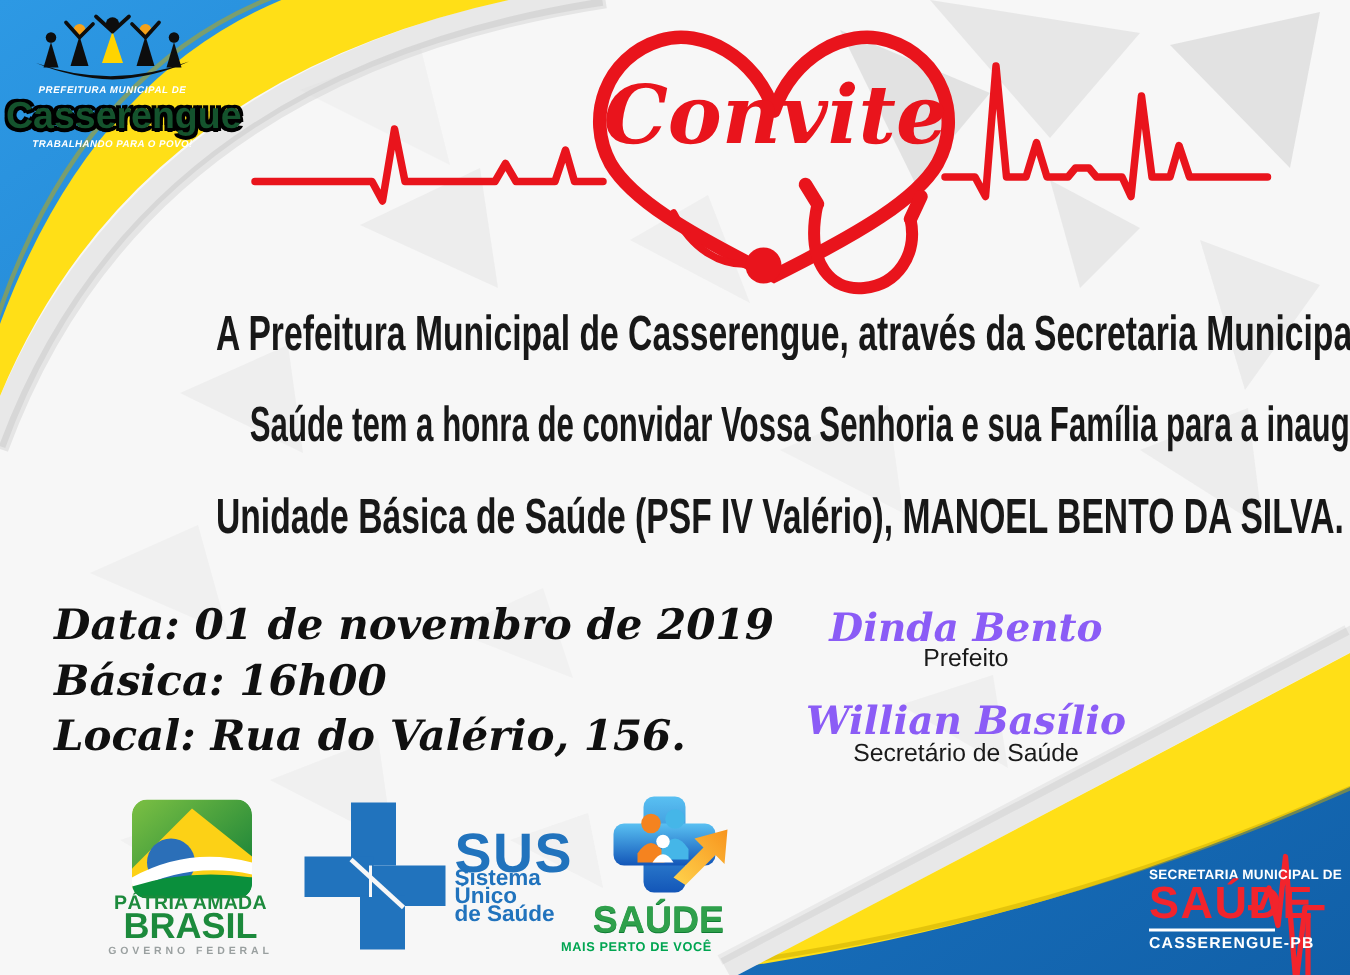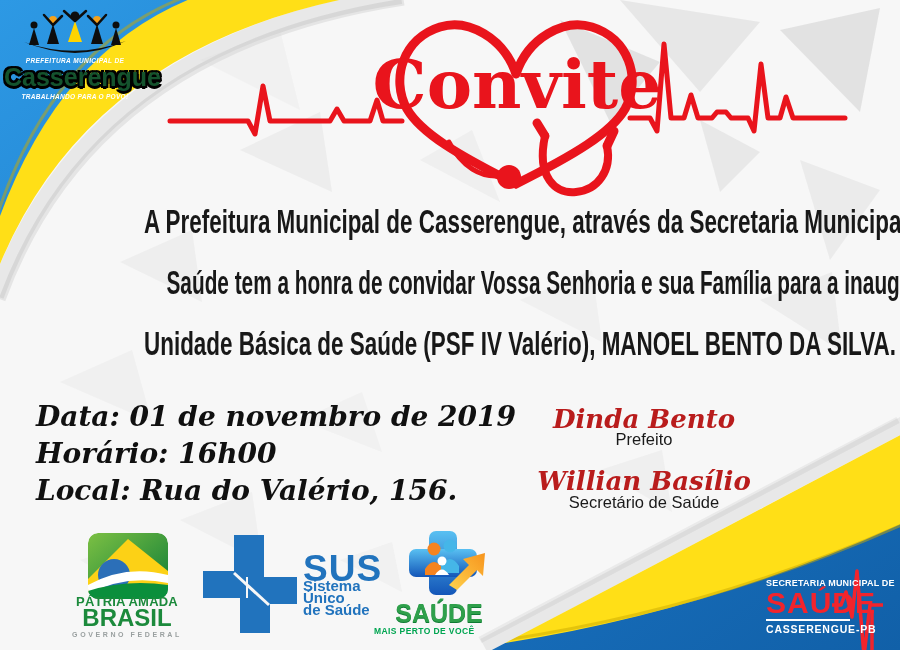--- a/index.html
+++ b/index.html
@@ -9,38 +9,38 @@
 
   
   .muni{left:4px;top:6px;width:142px;text-align:center;color:#fff;}
   .muni .pre{font-size:6.5px;font-weight:bold;font-style:italic;letter-spacing:.4px;margin-top:1px;}
   .muni .name{font-size:25px;font-weight:bold;color:#14532d;line-height:26px;
     text-shadow:-2px -2px 0 #000,2px -2px 0 #000,-2px 2px 0 #000,2px 2px 0 #000,0 3px 0 #000;}
   .muni .slog{font-size:6.5px;font-weight:bold;font-style:italic;letter-spacing:.3px;margin-top:3px;}
 
   
   .title{left:367px;top:44px;width:300px;text-align:center;font-family:"DejaVu Serif",serif;
-    font-weight:bold;font-size:68px;color:#e9141c;}
+    font-style:italic;font-weight:bold;font-size:54px;color:#e9141c;}
 
   
   .hand-line{left:0;width:900px;text-align:center;white-space:nowrap;color:#181818;
     font-family:"Liberation Sans",sans-serif;font-weight:bold;font-size:33px;
     transform:scaleX(0.68);transform-origin:450px 50%;}
   .l1{top:203px;}
   .l2{top:264px;transform:scaleX(0.63);}
   .l3{top:325px;}
 
   
   .detail{left:24px;font-family:"DejaVu Serif",serif;font-style:italic;font-weight:bold;
     font-size:28px;color:#101010;white-space:nowrap;margin-left:12px;}
   .d1{top:400px;} .d2{top:437px;} .d3{top:474px;}
 
   
   .sig{left:494px;width:300px;text-align:center;white-space:nowrap;}
-  .sig-name{font-family:"DejaVu Serif",serif;font-style:italic;font-weight:bold;font-size:26px;color:#b91c1c;}
+  .sig-name{font-family:"DejaVu Serif",serif;font-style:italic;font-weight:bold;font-size:26px;color:#8b5cf6;}
   .sig-role{font-size:16.5px;color:#1a1a1a;}
   .s1{top:404px;} .r1{top:430px;} .s2{top:466px;} .r2{top:493px;}
 
   
   .brasil-txt{left:54px;width:146px;text-align:center;color:#1c8a3c;}
   .brasil-l1{top:594px;font-size:13px;font-weight:bold;letter-spacing:.2px;}
   .brasil-l2{top:604px;font-size:24px;font-weight:bold;line-height:28px;}
   .brasil-l3{top:631px;font-size:7px;font-weight:bold;letter-spacing:2.6px;color:#9aa0a0;}
   .sus-txt{left:303px;color:#2173bd;font-weight:bold;}
   .sus-acr{top:548px;font-size:37px;letter-spacing:1px;}
@@ -194,21 +194,21 @@
     <div class="slog">TRABALHANDO PARA O POVO!</div>
   </div>
 
   <div class="abs title">Convite</div>
 
   <div class="abs hand-line l1">A Prefeitura Municipal de Casserengue, através da Secretaria Municipal de</div>
   <div class="abs hand-line l2">Saúde tem a honra de convidar Vossa Senhoria e sua Família para a inauguração da</div>
   <div class="abs hand-line l3">Unidade Básica de Saúde (PSF IV Valério), MANOEL BENTO DA SILVA.</div>
 
   <div class="abs detail d1">Data: 01 de novembro de 2019</div>
-  <div class="abs detail d2">Horário: 16h00</div>
+  <div class="abs detail d2">Básica: 16h00</div>
   <div class="abs detail d3">Local: Rua do Valério, 156.</div>
 
   <div class="abs sig sig-name s1">Dinda Bento</div>
   <div class="abs sig sig-name s2">Willian Basílio</div>
   <div class="abs sig sig-role r1">Prefeito</div>
   <div class="abs sig sig-role r2">Secretário de Saúde</div>
 
   <div class="abs brasil-txt brasil-l1">PÁTRIA AMADA</div>
   <div class="abs brasil-txt brasil-l2">BRASIL</div>
   <div class="abs brasil-txt brasil-l3">GOVERNO FEDERAL</div>

